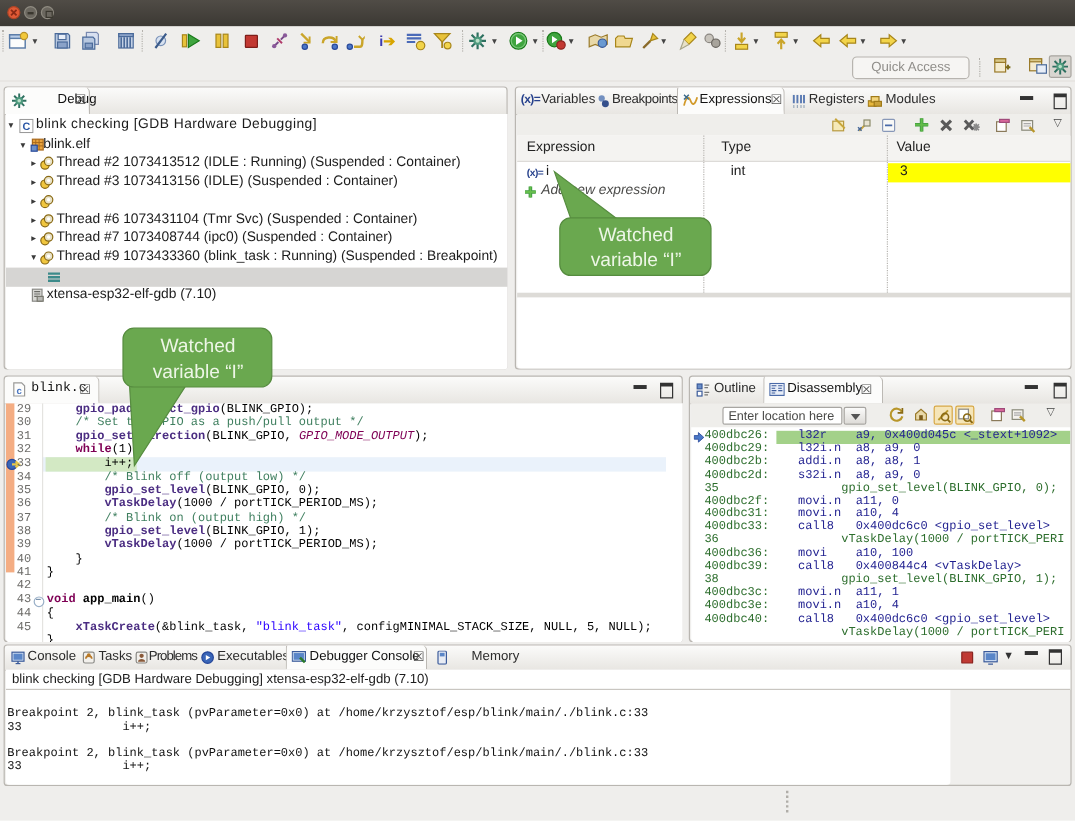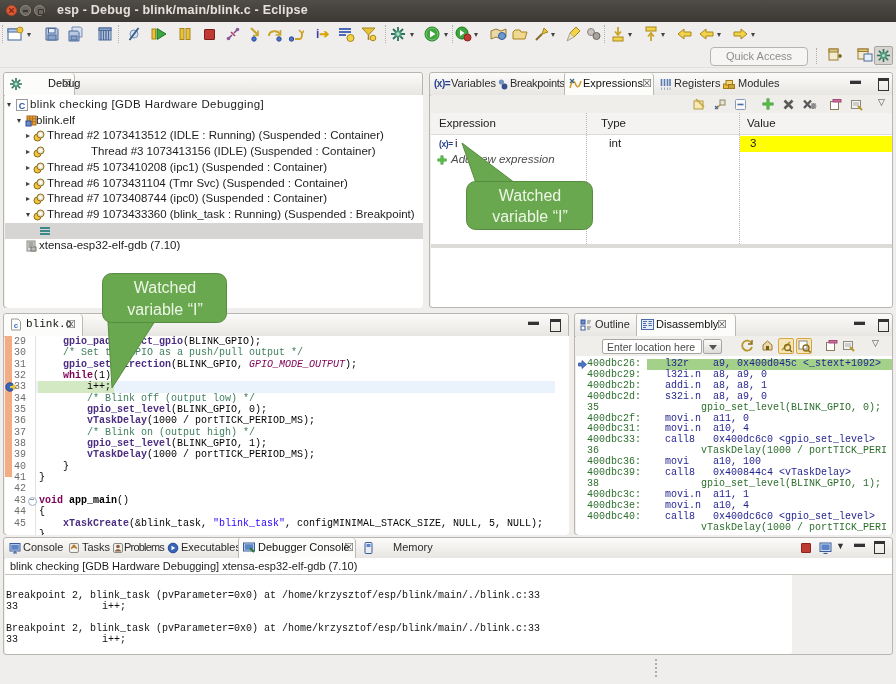--- a/index.html
+++ b/index.html
@@ -39,21 +39,20 @@
       <svg width="9" height="9" viewBox="0 0 9 9">
           <path d="M2.2 2.2 L6.8 6.8 M6.8 2.2 L2.2 6.8" stroke="#8a2a16" stroke-width="1.5"></path>
         </svg>
     </div>
     <div class="circle" style="left:20px;top:5px;width:11px;height:11px;background:#6b675f;border:1px solid #8f8b81;box-sizing:border-box;">
         <div style="position:absolute;left:2px;top:4px;width:5px;height:1.5px;background:#3a372f;"></div>
       </div>
     <div class="circle" style="left:34px;top:5px;width:11px;height:11px;background:#6b675f;border:1px solid #8f8b81;box-sizing:border-box;">
         <div style="position:absolute;left:2.5px;top:2.5px;width:4px;height:4px;border:1.2px solid #3a372f;"></div>
       </div>
-    <div class="abs" style="left:57px;top:3px;font-size:12.5px;font-weight:bold;letter-spacing:0.2px;">esp - Debug - blink/main/blink.c - Eclipse</div>
   </div>
 
   <div class="abs" id="toolbar" style="left:0;top:22px;width:896px;height:46px;background:#efeeec;border-bottom:1px solid #e3e1dd;box-sizing:border-box;">
     <div class="abs" style="left:2px;top:3px;height:18px;border-left:1px dotted #b5b2ad;"></div>
       <div class="abs" style="left:118px;top:3px;height:18px;border-left:1px dotted #b5b2ad;"></div>
       <div class="abs" style="left:385px;top:3px;height:18px;border-left:1px dotted #b5b2ad;"></div>
       <div class="abs" style="left:452px;top:3px;height:18px;border-left:1px dotted #b5b2ad;"></div>
       <div class="abs" style="left:604px;top:3px;height:18px;border-left:1px dotted #b5b2ad;"></div>
 
     <svg class="ico" style="left:7px;top:4px;" width="17" height="16" viewBox="0 0 17 16">
@@ -277,30 +276,29 @@
             </svg>
           <span class="txt" style="left:42px;">Thread #2 1073413512 (IDLE : Running) (Suspended : Container)</span>
           </div>
         <div class="trow" style="top:49.1px;">
             <span class="arr" style="left:21px;">▸</span>
             <svg class="ico thr" style="left:28px;top:2px;" width="12" height="12" viewBox="0 0 12 12">
               <circle cx="4.5" cy="7.5" r="3.5" fill="#f0c63f" stroke="#8a6a14"></circle>
               <circle cx="7.5" cy="4.5" r="3.5" fill="#e8e2c8" stroke="#8a6a14"></circle>
               <circle cx="7.5" cy="4.5" r="1.4" fill="#fff"></circle>
             </svg>
-          <span class="txt" style="left:42px;margin-left:44px;">Thread #3 1073413156 (IDLE) (Suspended : Container)</span>
+          <span class="txt" style="left:42px;">Thread #3 1073413156 (IDLE) (Suspended : Container)</span>
           </div>
         <div class="trow" style="top:64.8px;">
             <span class="arr" style="left:21px;">▸</span>
             <svg class="ico thr" style="left:28px;top:2px;" width="12" height="12" viewBox="0 0 12 12">
               <circle cx="4.5" cy="7.5" r="3.5" fill="#f0c63f" stroke="#8a6a14"></circle>
               <circle cx="7.5" cy="4.5" r="3.5" fill="#e8e2c8" stroke="#8a6a14"></circle>
               <circle cx="7.5" cy="4.5" r="1.4" fill="#fff"></circle>
             </svg>
-          <span class="txt" style="left:42px;">Thread #5 1073410208 (ipc1) (Suspended : Container)</span>
           </div>
         <div class="trow" style="top:80.5px;">
             <span class="arr" style="left:21px;">▸</span>
             <svg class="ico thr" style="left:28px;top:2px;" width="12" height="12" viewBox="0 0 12 12">
               <circle cx="4.5" cy="7.5" r="3.5" fill="#f0c63f" stroke="#8a6a14"></circle>
               <circle cx="7.5" cy="4.5" r="3.5" fill="#e8e2c8" stroke="#8a6a14"></circle>
               <circle cx="7.5" cy="4.5" r="1.4" fill="#fff"></circle>
             </svg>
           <span class="txt" style="left:42px;">Thread #6 1073431104 (Tmr Svc) (Suspended : Container)</span>
           </div>

